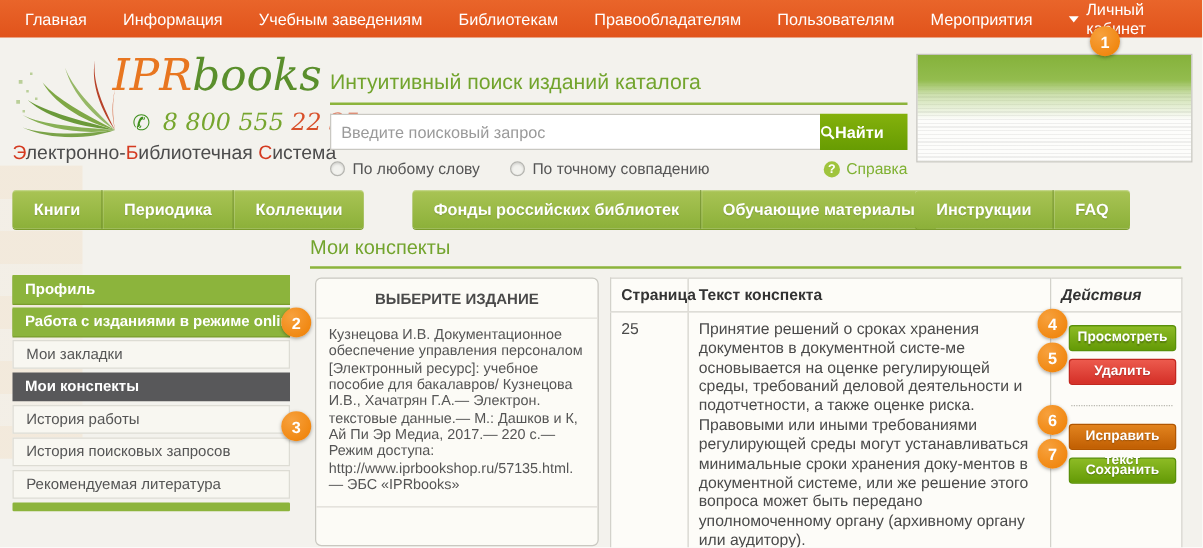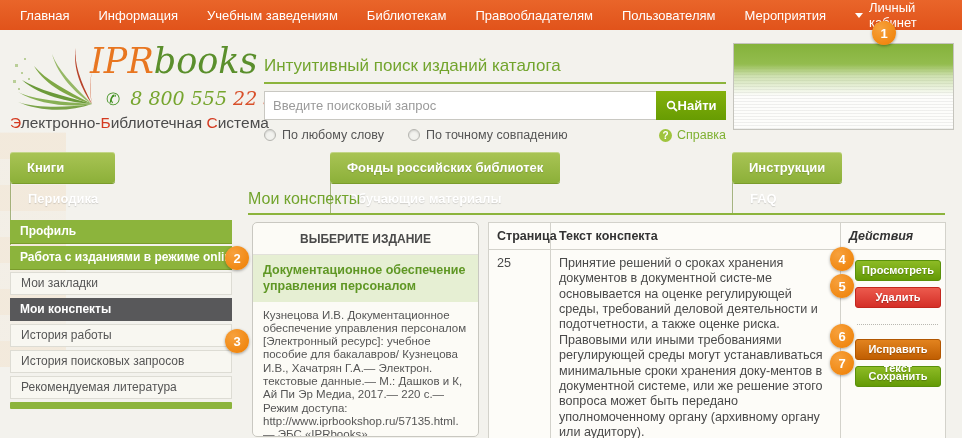--- a/index.html
+++ b/index.html
@@ -34,42 +34,42 @@
   .tag-red { color:#d43a20; }
 
   
   .search { position:absolute; left:264px; top:56px; width:462px; }
   .search-title { font-size:17px; color:#72a42d; padding-bottom:6px; border-bottom:2px solid #8cb43c; }
   .search-row { display:flex; margin-top:7px; height:29px; }
   .search-input { flex:1; border:1px solid #c9c8c2; border-right:none; padding:0 8px; font-size:13px; color:#444;
     font-family:"Liberation Sans", sans-serif; background:#fff; outline:none; }
   .search-input::placeholder { color:#9a9a9a; }
   .search-btn { width:70px; border:none; background:linear-gradient(180deg,#84b10c,#679c02); color:#fff;
-    font-weight:bold; font-size:13px; cursor:pointer; display:flex; align-items:center; justify-content:center; gap:0;
+    font-weight:bold; font-size:13px; cursor:pointer; display:flex; align-items:center; justify-content:flex-start; gap:0;
     font-family:"Liberation Sans", sans-serif; }
   .search-opts { display:flex; align-items:center; margin-top:8px; font-size:12.5px; color:#555; }
   .radio-opt { display:flex; align-items:center; margin-right:24px; cursor:pointer; }
   .radio-circle { width:12px; height:12px; border-radius:50%; border:1px solid #b5b5b0; background:#f2f2ee;
     box-shadow:inset 0 1px 2px rgba(0,0,0,.15); margin-right:6px; }
   .help-link { margin-left:auto; color:#7fb132; font-size:12.5px; display:flex; align-items:center; cursor:pointer; }
   .help-icon { width:13px; height:13px; border-radius:50%; background:#9fc43d; color:#fff; font-size:10px; font-weight:bold;
     display:flex; align-items:center; justify-content:center; margin-right:5px; }
   .help-icon::before { content:"?"; }
 
   
   .userbox { position:absolute; left:733px; top:43px; width:221px; height:87px; border:1px solid #c5c4bd;
     background-color:#fdfdfb;
     background-image:
       linear-gradient(180deg,#85b23b 0px,#93bc4e 20px, rgba(150,190,85,.45) 32px, rgba(255,255,255,0) 52px),
       repeating-linear-gradient(180deg, rgba(110,110,110,.10) 0 1px, rgba(255,255,255,0) 1px 3px); }
 
   
   .gnav { position:absolute; top:152px; height:31px; display:flex; border-radius:3px;
     background:linear-gradient(180deg,#a9c455 0%,#8cb039 100%);
-    box-shadow:inset 0 1px 0 rgba(255,255,255,.30), 0 1px 0 #7a9c2c;flex-direction:column; }
+    box-shadow:inset 0 1px 0 rgba(255,255,255,.30), 0 1px 0 #7a9c2c; }
   .gnav .g-item { line-height:31px; padding:0 17px; color:#fff; font-size:13px; font-weight:bold; cursor:pointer;
     white-space:nowrap; text-shadow:0 1px 1px rgba(0,0,0,.15); }
   .gnav .g-item + .g-item { border-left:1px solid rgba(100,130,40,.55); box-shadow:inset 1px 0 0 rgba(255,255,255,.18); }
   .gnav1 { left:10px; }
   .gnav2 { left:330px; }
   .gnav3 { left:732px; }
 
   
   .sec-title { position:absolute; top:190px; font-size:16px; color:#72a42d; padding-bottom:5px; border-bottom:2px solid #8cb43c; }
   .sec-left { left:10px; width:222px; }
@@ -228,21 +228,20 @@
     <div class="side-item s-plain">Мои закладки</div>
     <div class="side-item s-dark">Мои конспекты</div>
     <div class="side-item s-plain">История работы</div>
     <div class="side-item s-plain">История поисковых запросов</div>
     <div class="side-item s-plain">Рекомендуемая литература</div>
     <div class="side-footer"></div>
   </div>
 
   <div class="epanel">
     <div class="ep-header">ВЫБЕРИТЕ ИЗДАНИЕ</div>
-    <div class="ep-selected">Документационное обеспечение управления персоналом</div>
     <div class="ep-citation">Кузнецова И.В. Документационное обеспечение управления персоналом [Электронный ресурс]: учебное пособие для бакалавров/ Кузнецова И.В., Хачатрян Г.А.— Электрон. текстовые данные.— М.: Дашков и К, Ай Пи Эр Медиа, 2017.— 220 c.— Режим доступа: http://www.iprbookshop.ru/57135.html.— ЭБС «IPRbooks»</div>
   </div>
 
   <table class="ntable">
     <thead>
       <tr>
         <th class="col-page">Страница</th>
         <th class="col-text">Текст конспекта</th>
         <th class="col-act">Действия</th>
       </tr>

